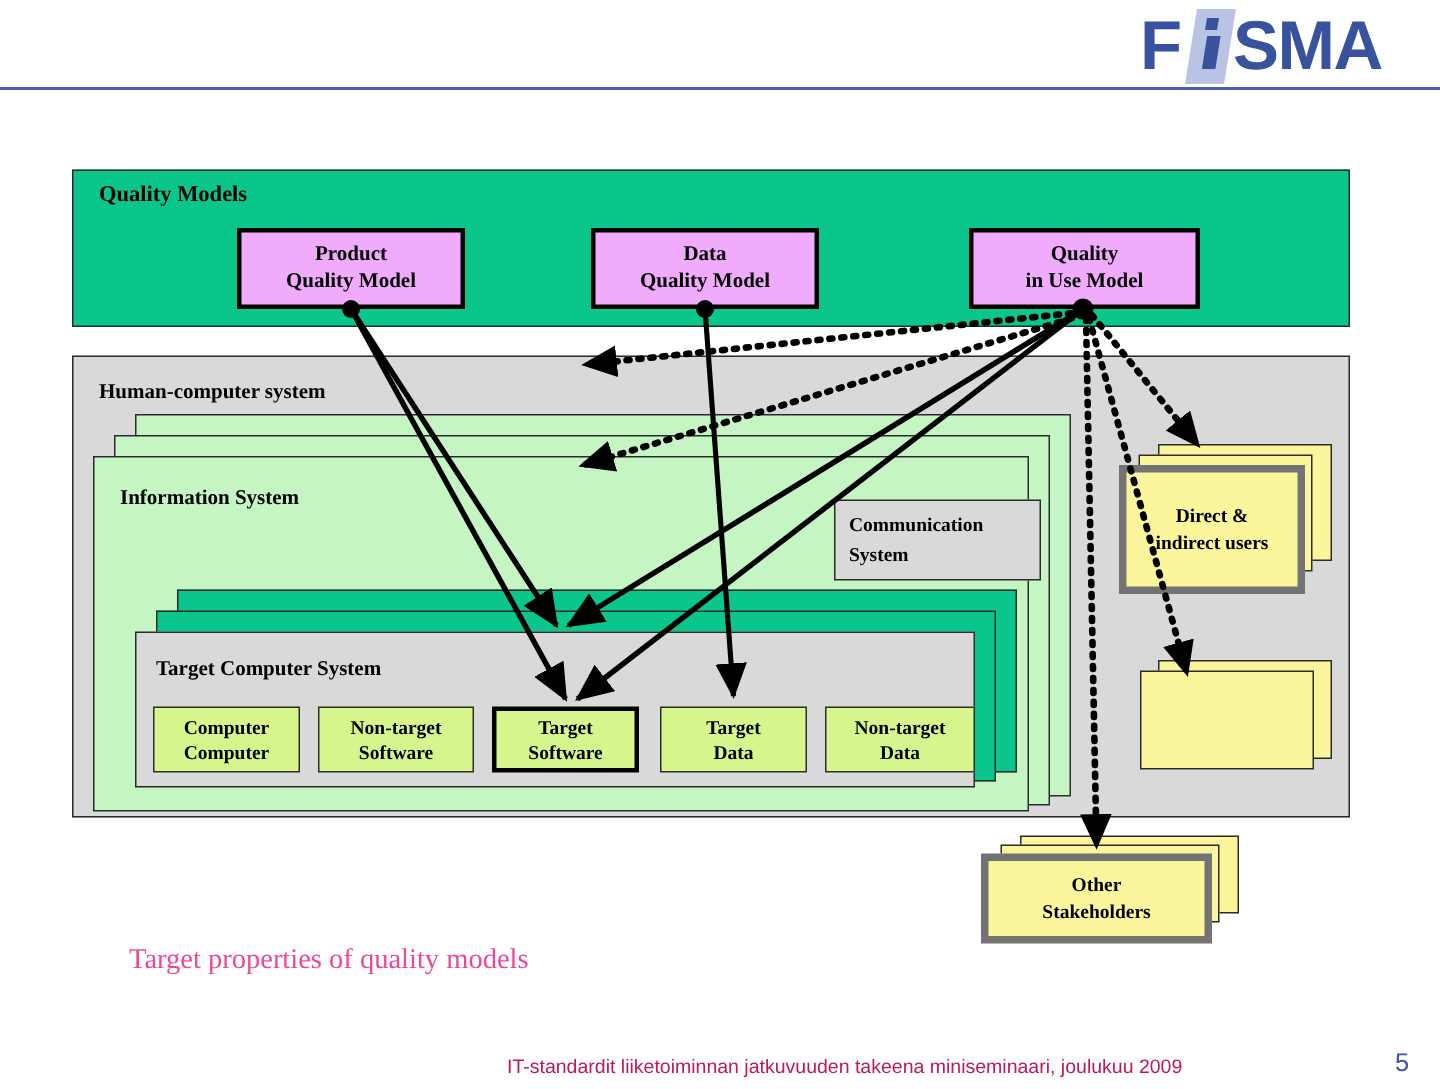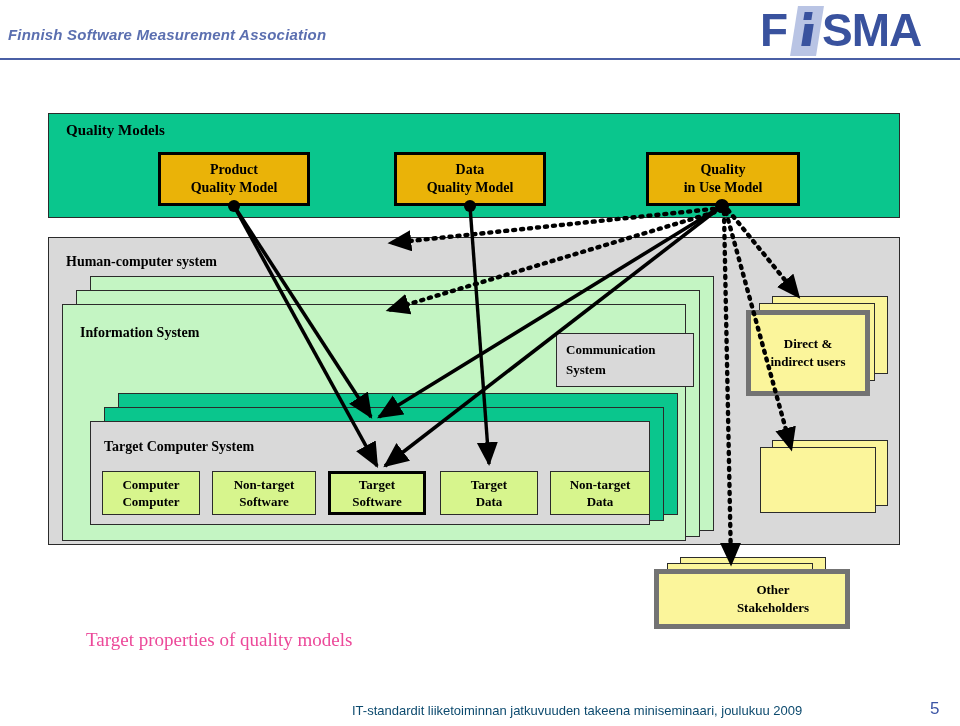--- a/index.html
+++ b/index.html
@@ -38,21 +38,21 @@
   #fis-istem{position:absolute;left:43px;top:20px;width:9px;height:22px;background:#39529e;transform:skewX(-9deg);}
 
   
   .box{position:absolute;box-sizing:border-box;}
   .lbl{position:absolute;font-weight:bold;color:#000;}
 
   
   #qm-band{left:48px;top:113px;width:852px;height:105px;background:#0ac68d;border:1px solid #2b2b2b;}
   #qm-title{left:66px;top:122px;font-size:15px;}
   .qm-card{
-    background:#eab308;border:3px solid #000;
+    background:#f0abfc;border:3px solid #000;
     text-align:center;font-weight:bold;font-size:14px;
     display:flex;align-items:center;justify-content:center;
     line-height:18px;
   }
   #qm-product{left:158px;top:152px;width:152px;height:54px;}
   #qm-data{left:394px;top:152px;width:152px;height:54px;}
   #qm-inuse{left:646px;top:152px;width:154px;height:54px;}
 
   
   #hcs{left:48px;top:237px;width:852px;height:308px;background:#d9d9d9;border:1px solid #2b2b2b;}
@@ -100,36 +100,34 @@
   
   #mech{left:748px;top:440px;width:140px;height:80px;}
   
   #other{left:654px;top:557px;width:170px;height:62px;}
 
   
   #caption{position:absolute;left:86px;top:629px;font-size:19px;color:#ec4899;
            font-family:"Liberation Serif", serif;}
   #footer-text{
     position:absolute;left:338px;top:703px;
-    font-family:"Liberation Sans", sans-serif;font-size:13px;color:#0c4a6e;
+    font-family:"Liberation Sans", sans-serif;font-size:13px;color:#be185d;
     white-space:nowrap;
-    margin-left:14px;
   }
   #page-num{
     position:absolute;left:930px;top:699px;
     font-family:"Liberation Sans", sans-serif;font-size:17px;color:#3c55a5;
   }
 
   #arrow-layer{position:absolute;left:0;top:0;width:960px;height:726px;pointer-events:none;}
 </style>
 </head>
 <body>
 
 <div id="header">
-  <div id="assoc-name">Finnish Software Measurement Association</div>
 
   <div id="fisma-logo">
     <span class="fis-txt" id="fis-f">F</span>
     <span id="fis-islab"></span>
     <span id="fis-idot"></span>
     <span id="fis-istem"></span>
     <span class="fis-txt" id="fis-sma">SMA</span>
   </div>
 
   <div id="header-rule"></div>
@@ -219,21 +217,21 @@
 </div>
 
 <div class="ystack" id="mech">
   <div class="ybk" style="left:24px;top:0px;width:114px;height:64px;"></div>
   <div class="ybk" style="left:12px;top:7px;width:114px;height:64px;"></div>
 </div>
 
 <div class="ystack" id="other">
   <div class="ybk" style="left:26px;top:0px;width:144px;height:50px;"></div>
   <div class="ybk" style="left:13px;top:6px;width:144px;height:50px;"></div>
-  <div class="yfront" style="left:0px;top:12px;width:144px;height:50px;padding-left:42px;">
+  <div class="yfront" style="left:0px;top:12px;width:144px;height:50px;">
     <div>
       <div>Other</div>
       <div>Stakeholders</div>
     </div>
   </div>
 </div>
 
 <svg id="arrow-layer" viewBox="0 0 960 726" xmlns="http://www.w3.org/2000/svg">
   <defs>
     <marker id="ah" markerWidth="8" markerHeight="8" refX="6.4" refY="3.1" orient="auto" markerUnits="strokeWidth">

